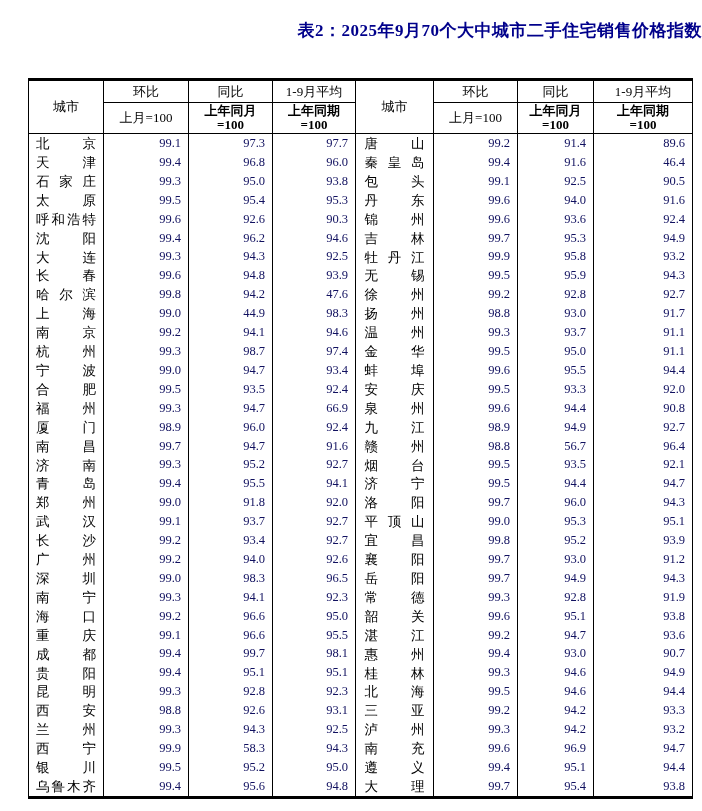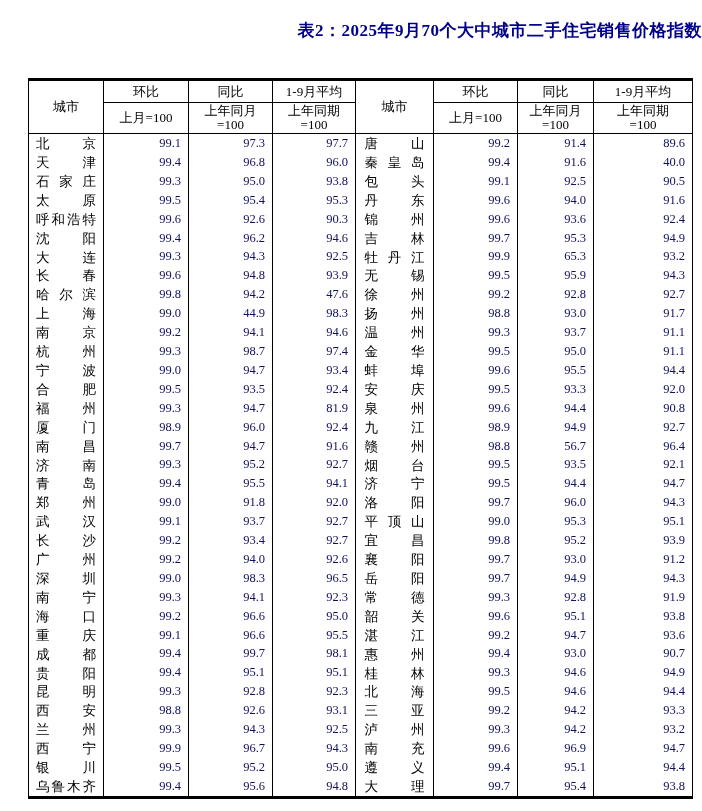--- a/index.html
+++ b/index.html
@@ -18,21 +18,21 @@
     border-top: 3px solid #000; border-bottom: 3px solid #000;
   }
   .tbl th, .tbl td { border: 1px solid #000; padding: 0; }
   .tbl tbody td { border-top: none; border-bottom: none; }
   .tbl thead th {
     font-weight: normal; font-size: 13px; color: #000;
     text-align: center; vertical-align: middle; background: #fff;
   }
   .tbl thead tr.h1 th { height: 21px; }
   .tbl thead tr.h2 th { height: 30px; }
-  .hline { display: block; line-height: 14px; }
+  .hline { display: block; line-height: 14px; font-weight: bold; }
   .tbl tbody td { height: 18.9px; line-height: 18.9px; font-size: 12.5px; }
   td.city { text-align: center; color: #000; }
   td.city .cname {
     display: inline-block; width: 60px; font-size: 13.5px;
     text-align: justify; text-align-last: justify; vertical-align: middle;
     line-height: 16px;
   }
   td.num { text-align: right; padding-right: 7px; color: #10105f; }
   th.cityh { font-size: 13.5px; }
 </style>
@@ -98,21 +98,21 @@
       <td class="num">89.6</td>
     </tr>
         <tr>
       <td class="city"><span class="cname">天津</span></td>
       <td class="num">99.4</td>
       <td class="num">96.8</td>
       <td class="num">96.0</td>
       <td class="city"><span class="cname">秦皇岛</span></td>
       <td class="num">99.4</td>
       <td class="num">91.6</td>
-      <td class="num">40.0</td>
+      <td class="num">46.4</td>
     </tr>
         <tr>
       <td class="city"><span class="cname">石家庄</span></td>
       <td class="num">99.3</td>
       <td class="num">95.0</td>
       <td class="num">93.8</td>
       <td class="city"><span class="cname">包头</span></td>
       <td class="num">99.1</td>
       <td class="num">92.5</td>
       <td class="num">90.5</td>
@@ -147,21 +147,21 @@
       <td class="num">95.3</td>
       <td class="num">94.9</td>
     </tr>
         <tr>
       <td class="city"><span class="cname">大连</span></td>
       <td class="num">99.3</td>
       <td class="num">94.3</td>
       <td class="num">92.5</td>
       <td class="city"><span class="cname">牡丹江</span></td>
       <td class="num">99.9</td>
-      <td class="num">65.3</td>
+      <td class="num">95.8</td>
       <td class="num">93.2</td>
     </tr>
         <tr>
       <td class="city"><span class="cname">长春</span></td>
       <td class="num">99.6</td>
       <td class="num">94.8</td>
       <td class="num">93.9</td>
       <td class="city"><span class="cname">无锡</span></td>
       <td class="num">99.5</td>
       <td class="num">95.9</td>
@@ -224,21 +224,21 @@
       <td class="num">92.4</td>
       <td class="city"><span class="cname">安庆</span></td>
       <td class="num">99.5</td>
       <td class="num">93.3</td>
       <td class="num">92.0</td>
     </tr>
         <tr>
       <td class="city"><span class="cname">福州</span></td>
       <td class="num">99.3</td>
       <td class="num">94.7</td>
-      <td class="num">81.9</td>
+      <td class="num">66.9</td>
       <td class="city"><span class="cname">泉州</span></td>
       <td class="num">99.6</td>
       <td class="num">94.4</td>
       <td class="num">90.8</td>
     </tr>
         <tr>
       <td class="city"><span class="cname">厦门</span></td>
       <td class="num">98.9</td>
       <td class="num">96.0</td>
       <td class="num">92.4</td>
@@ -403,21 +403,21 @@
       <td class="num">94.3</td>
       <td class="num">92.5</td>
       <td class="city"><span class="cname">泸州</span></td>
       <td class="num">99.3</td>
       <td class="num">94.2</td>
       <td class="num">93.2</td>
     </tr>
         <tr>
       <td class="city"><span class="cname">西宁</span></td>
       <td class="num">99.9</td>
-      <td class="num">96.7</td>
+      <td class="num">58.3</td>
       <td class="num">94.3</td>
       <td class="city"><span class="cname">南充</span></td>
       <td class="num">99.6</td>
       <td class="num">96.9</td>
       <td class="num">94.7</td>
     </tr>
         <tr>
       <td class="city"><span class="cname">银川</span></td>
       <td class="num">99.5</td>
       <td class="num">95.2</td>

